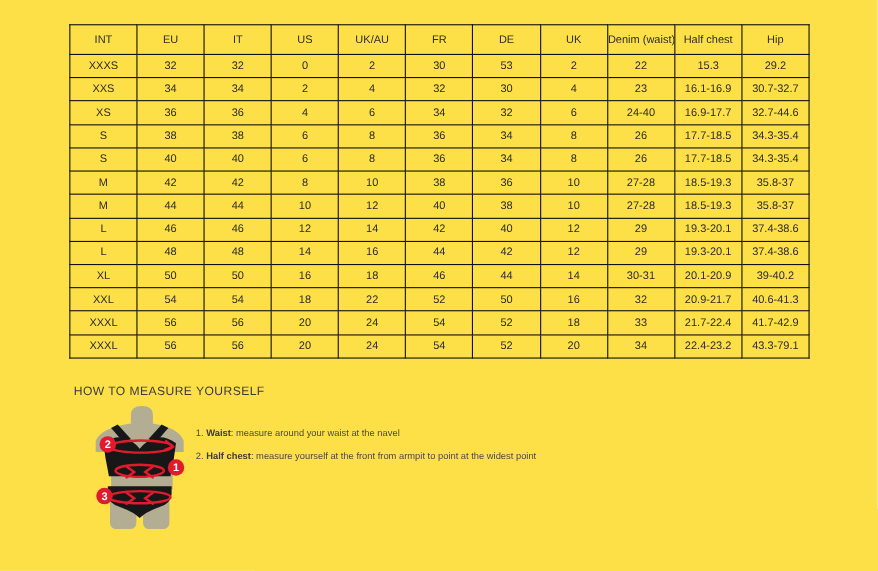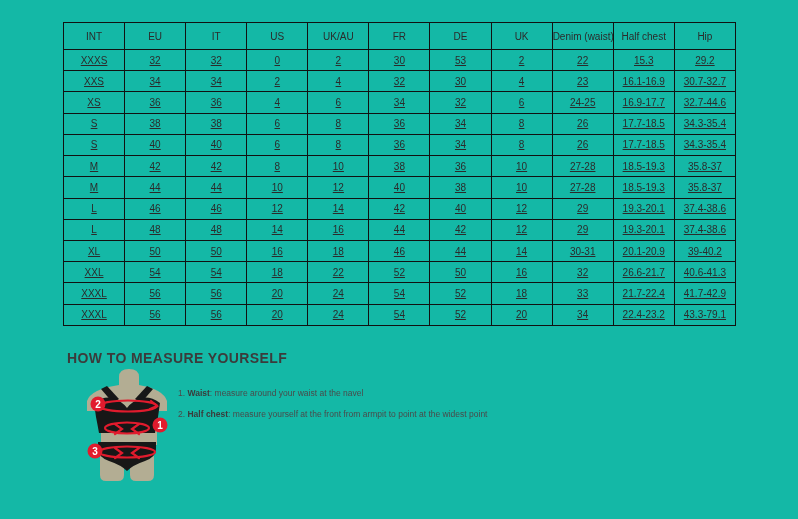--- a/index.html
+++ b/index.html
@@ -1,19 +1,19 @@
 <!DOCTYPE html>
 <html><head>
 <meta charset="utf-8">
 <style>
   * { box-sizing: border-box; margin: 0; padding: 0; }
   html, body { width: 798px; height: 519px; background: #ffffff; overflow: hidden; }
   body { font-family: "Liberation Sans", sans-serif; position: relative; }
 
-  .page { position: absolute; inset: 0; background: #14b8a6; }
+  .page { position: absolute; inset: 0; background: #fde047; }
 
   
   table.size-table {
     position: absolute;
     left: 63px; top: 22px;
     width: 673px; height: 304px;
     border-collapse: collapse;
     table-layout: fixed;
     font-size: 10px;
     color: #2b2b2b;
@@ -21,28 +21,28 @@
   table.size-table th, table.size-table td {
     border: 1px solid #111111;
     text-align: center;
     vertical-align: middle;
     font-weight: normal;
     padding: 0;
     white-space: nowrap;
     overflow: hidden;
   }
   table.size-table thead tr { height: 27px; }
-  table.size-table tbody tr { height: 21px; text-decoration: underline; }
+  table.size-table tbody tr { height: 21px; }
 
   
   .measure-heading {
     position: absolute;
     left: 67px; top: 350px;
-    font-size: 14px;
-    font-weight: bold;
+    font-size: 11px;
+    font-weight: normal;
     letter-spacing: 0.4px;
     color: #3b3b3b;
   }
   .figure-wrap {
     position: absolute;
     left: 75px; top: 365px;
     width: 130px; height: 145px;
   }
   ol.steps {
     position: absolute;
@@ -109,21 +109,21 @@
         </tr>
         <tr>
           <td>XS</td>
           <td>36</td>
           <td>36</td>
           <td>4</td>
           <td>6</td>
           <td>34</td>
           <td>32</td>
           <td>6</td>
-          <td>24-25</td>
+          <td>24-40</td>
           <td>16.9-17.7</td>
           <td>32.7-44.6</td>
         </tr>
         <tr>
           <td>S</td>
           <td>38</td>
           <td>38</td>
           <td>6</td>
           <td>8</td>
           <td>36</td>
@@ -214,21 +214,21 @@
         <tr>
           <td>XXL</td>
           <td>54</td>
           <td>54</td>
           <td>18</td>
           <td>22</td>
           <td>52</td>
           <td>50</td>
           <td>16</td>
           <td>32</td>
-          <td>26.6-21.7</td>
+          <td>20.9-21.7</td>
           <td>40.6-41.3</td>
         </tr>
         <tr>
           <td>XXXL</td>
           <td>56</td>
           <td>56</td>
           <td>20</td>
           <td>24</td>
           <td>54</td>
           <td>52</td>

